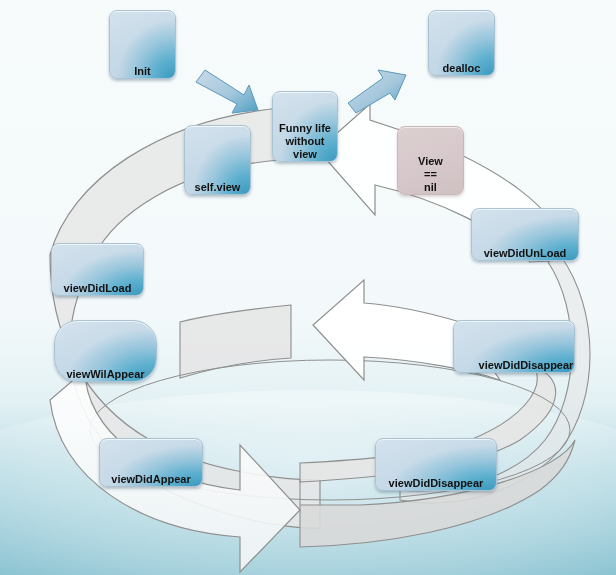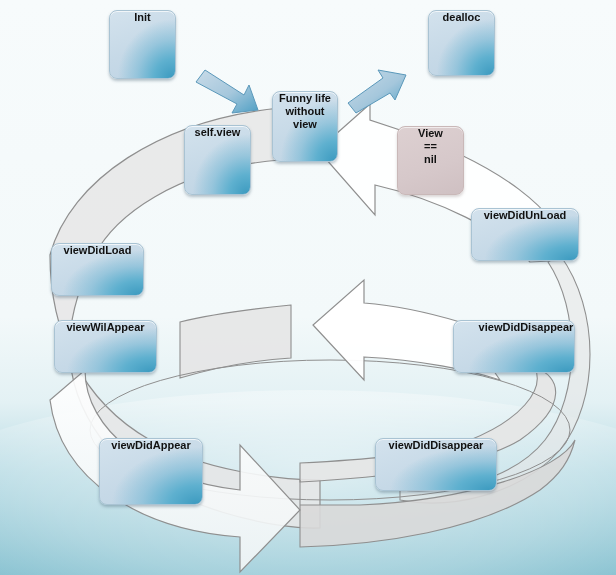--- a/index.html
+++ b/index.html
@@ -15,21 +15,21 @@
     }
     svg.shapes { position: absolute; left: 0; top: 0; }
     .node {
       position: absolute; box-sizing: border-box;
       border-radius: 8px;
       border: 1px solid #a9c3d3;
       background:
         radial-gradient(ellipse at 95% 100%, #3d9bc0 0%, #5eb0cf 20%, rgba(120,185,213,0.6) 40%, rgba(190,214,230,0) 62%),
         linear-gradient(160deg, #d3e2ed 0%, #c6d9e7 55%, #bfd4e4 100%);
       box-shadow: 0 2px 3px rgba(60,90,110,0.35), inset 0 1px 0 rgba(255,255,255,0.7);
-      display: flex; align-items: flex-start; justify-content: center; text-align: center;
+      display: flex; align-items: flex-end; justify-content: center; text-align: center;
       color: #111; font-weight: bold; font-size: 11px; line-height: 13px;
     }
     .node.pink {
       border-color: #c9b8b8;
       background: linear-gradient(160deg, #ddd0d1 0%, #d6c8ca 60%, #cfc0c2 100%);
       box-shadow: 0 2px 3px rgba(110,90,90,0.25), inset 0 1px 0 rgba(255,255,255,0.6);
     }
     .node span { white-space: pre-line; }
   </style>
 </head>
@@ -140,27 +140,27 @@
 </div>
 
 <div class="node" style="left:51px;top:208px;width:93px;height:53px;margin-top:35px;">
   <span>viewDidLoad</span>
 </div>
 
 <div class="node" style="left:471px;top:208px;width:108px;height:53px;">
   <span>viewDidUnLoad</span>
 </div>
 
-<div class="node" style="left:54px;top:320px;width:103px;height:53px;">
+<div class="node" style="left:54px;top:320px;width:103px;height:62px;border-radius:24px;">
   <span>viewWilAppear</span>
 </div>
 
 <div class="node" style="left:453px;top:320px;width:122px;height:53px;padding-left:24px;">
   <span>viewDidDisappear</span>
 </div>
 
-<div class="node" style="left:99px;top:438px;width:104px;height:67px;">
+<div class="node" style="left:99px;top:438px;width:104px;height:49px;">
   <span>viewDidAppear</span>
 </div>
 
 <div class="node" style="left:375px;top:438px;width:122px;height:53px;">
   <span>viewDidDisappear</span>
 </div>
 
 </body></html>

